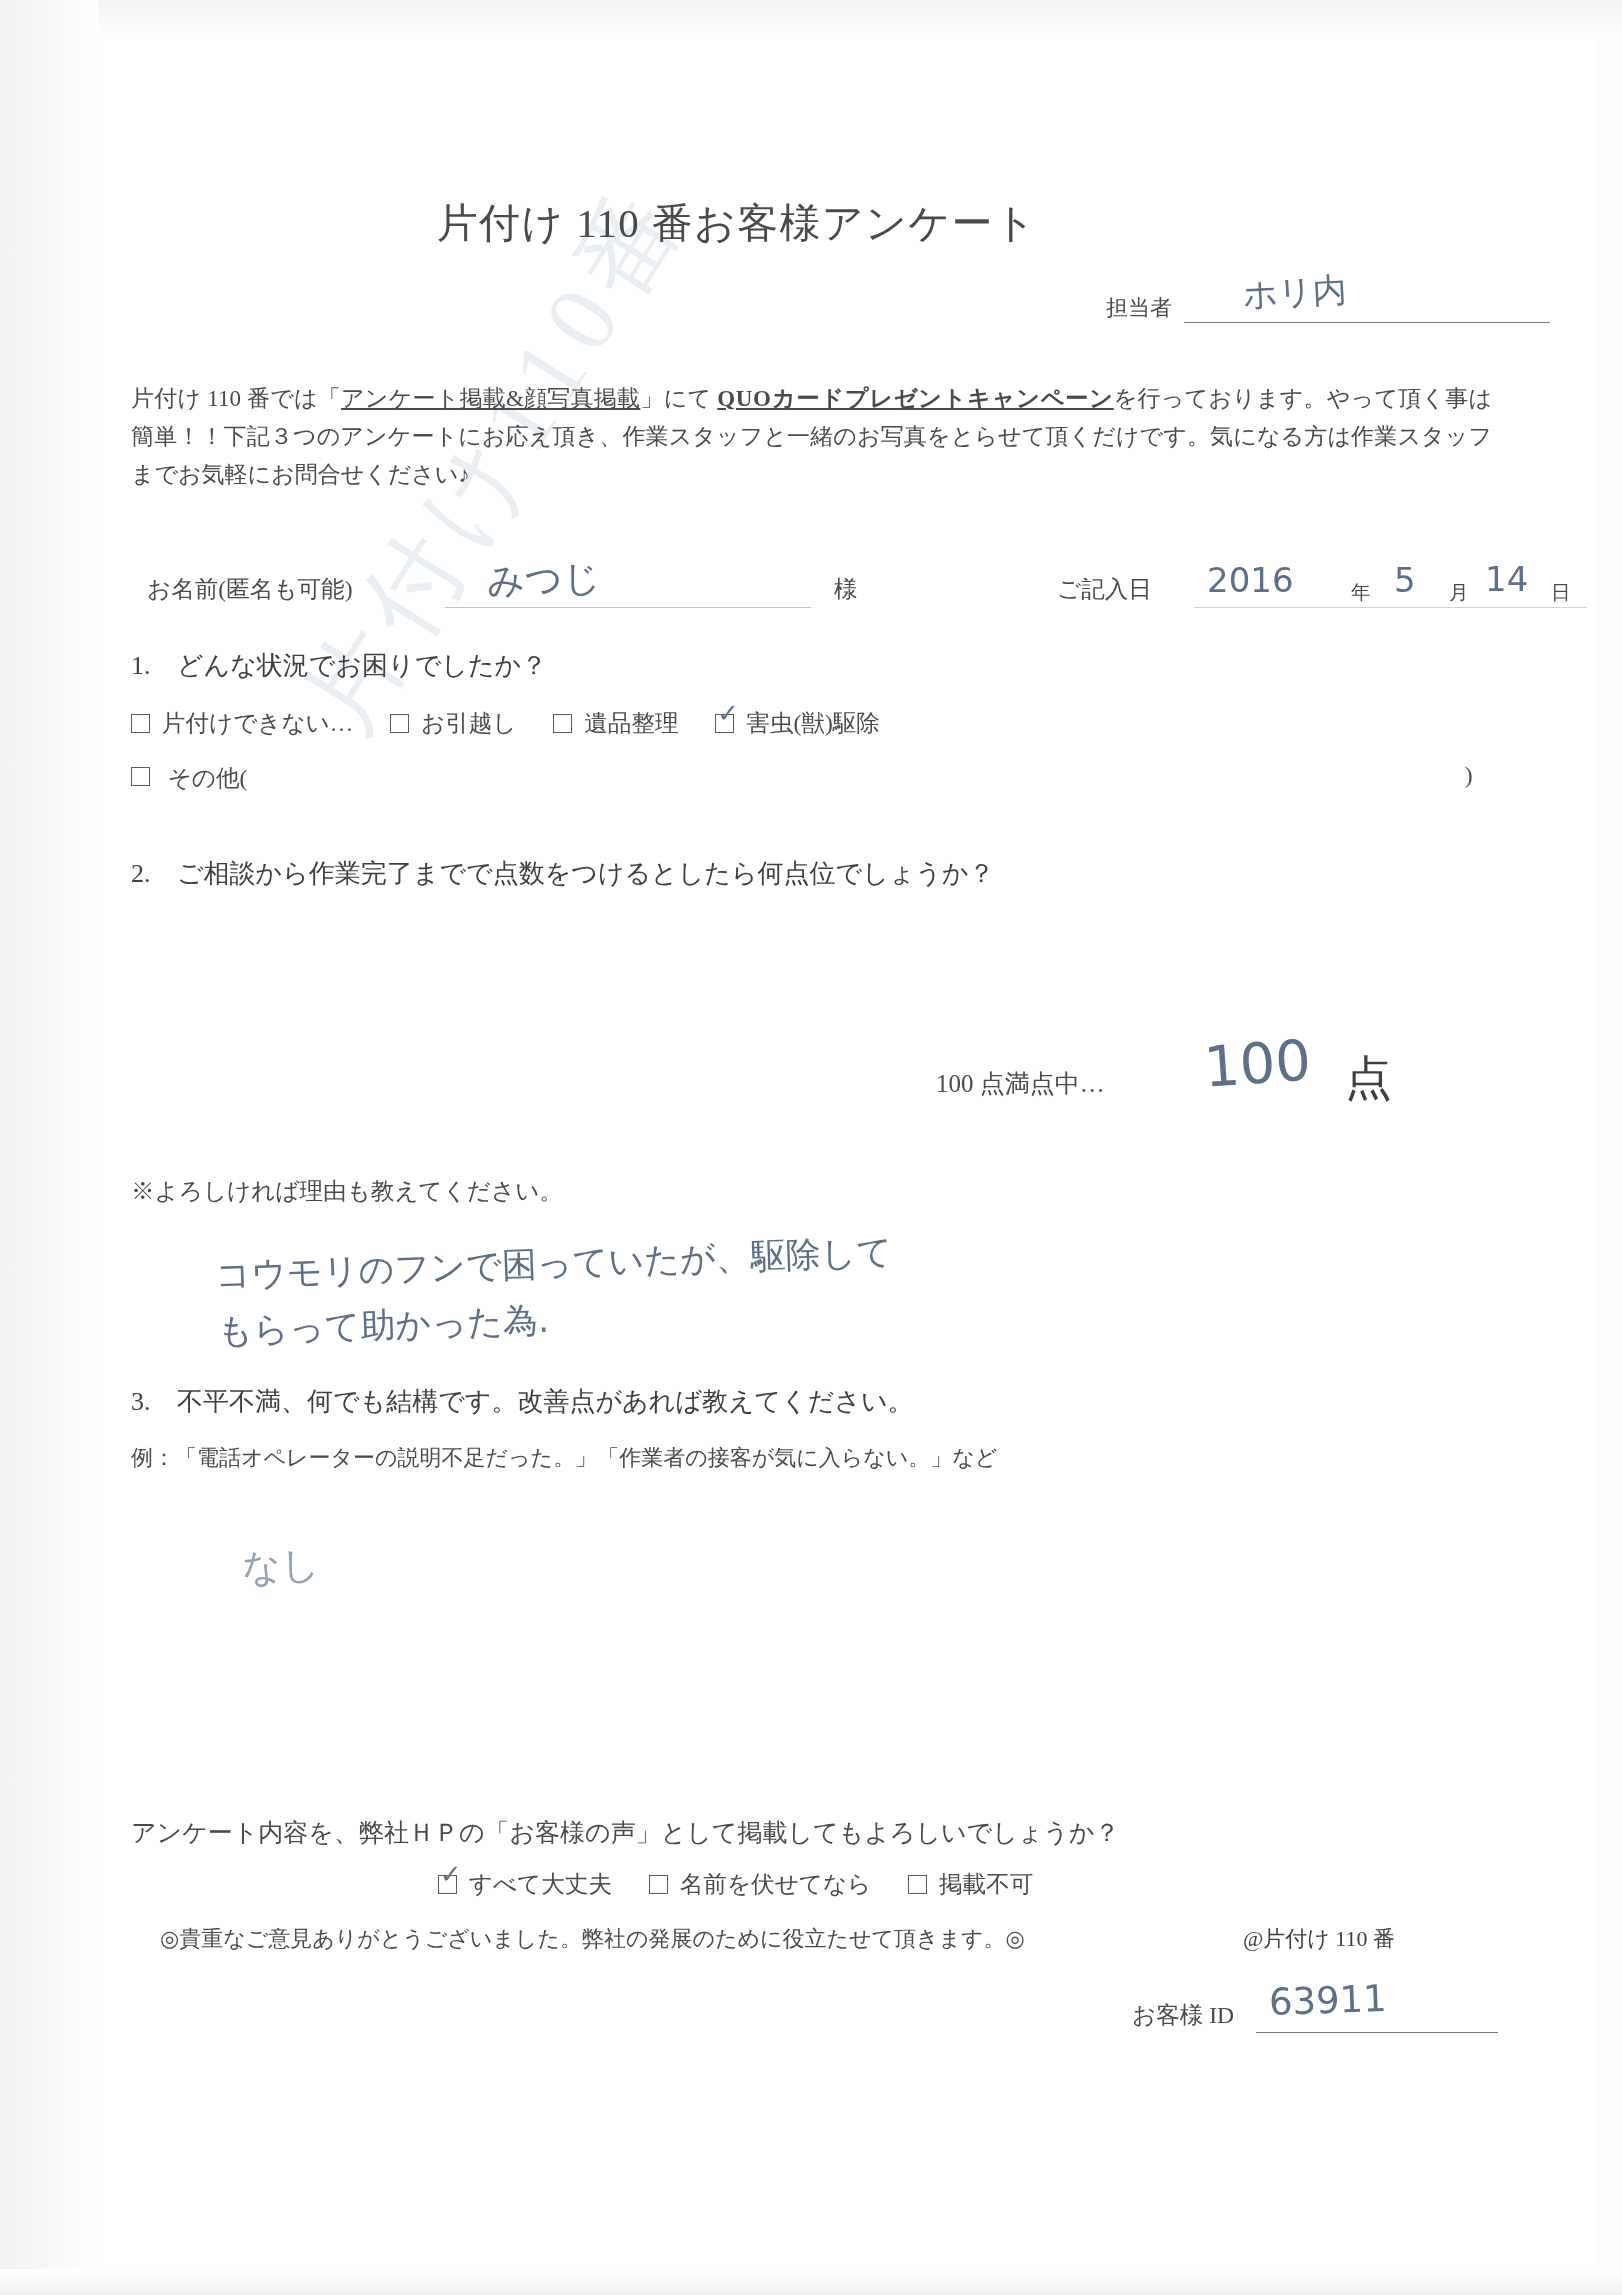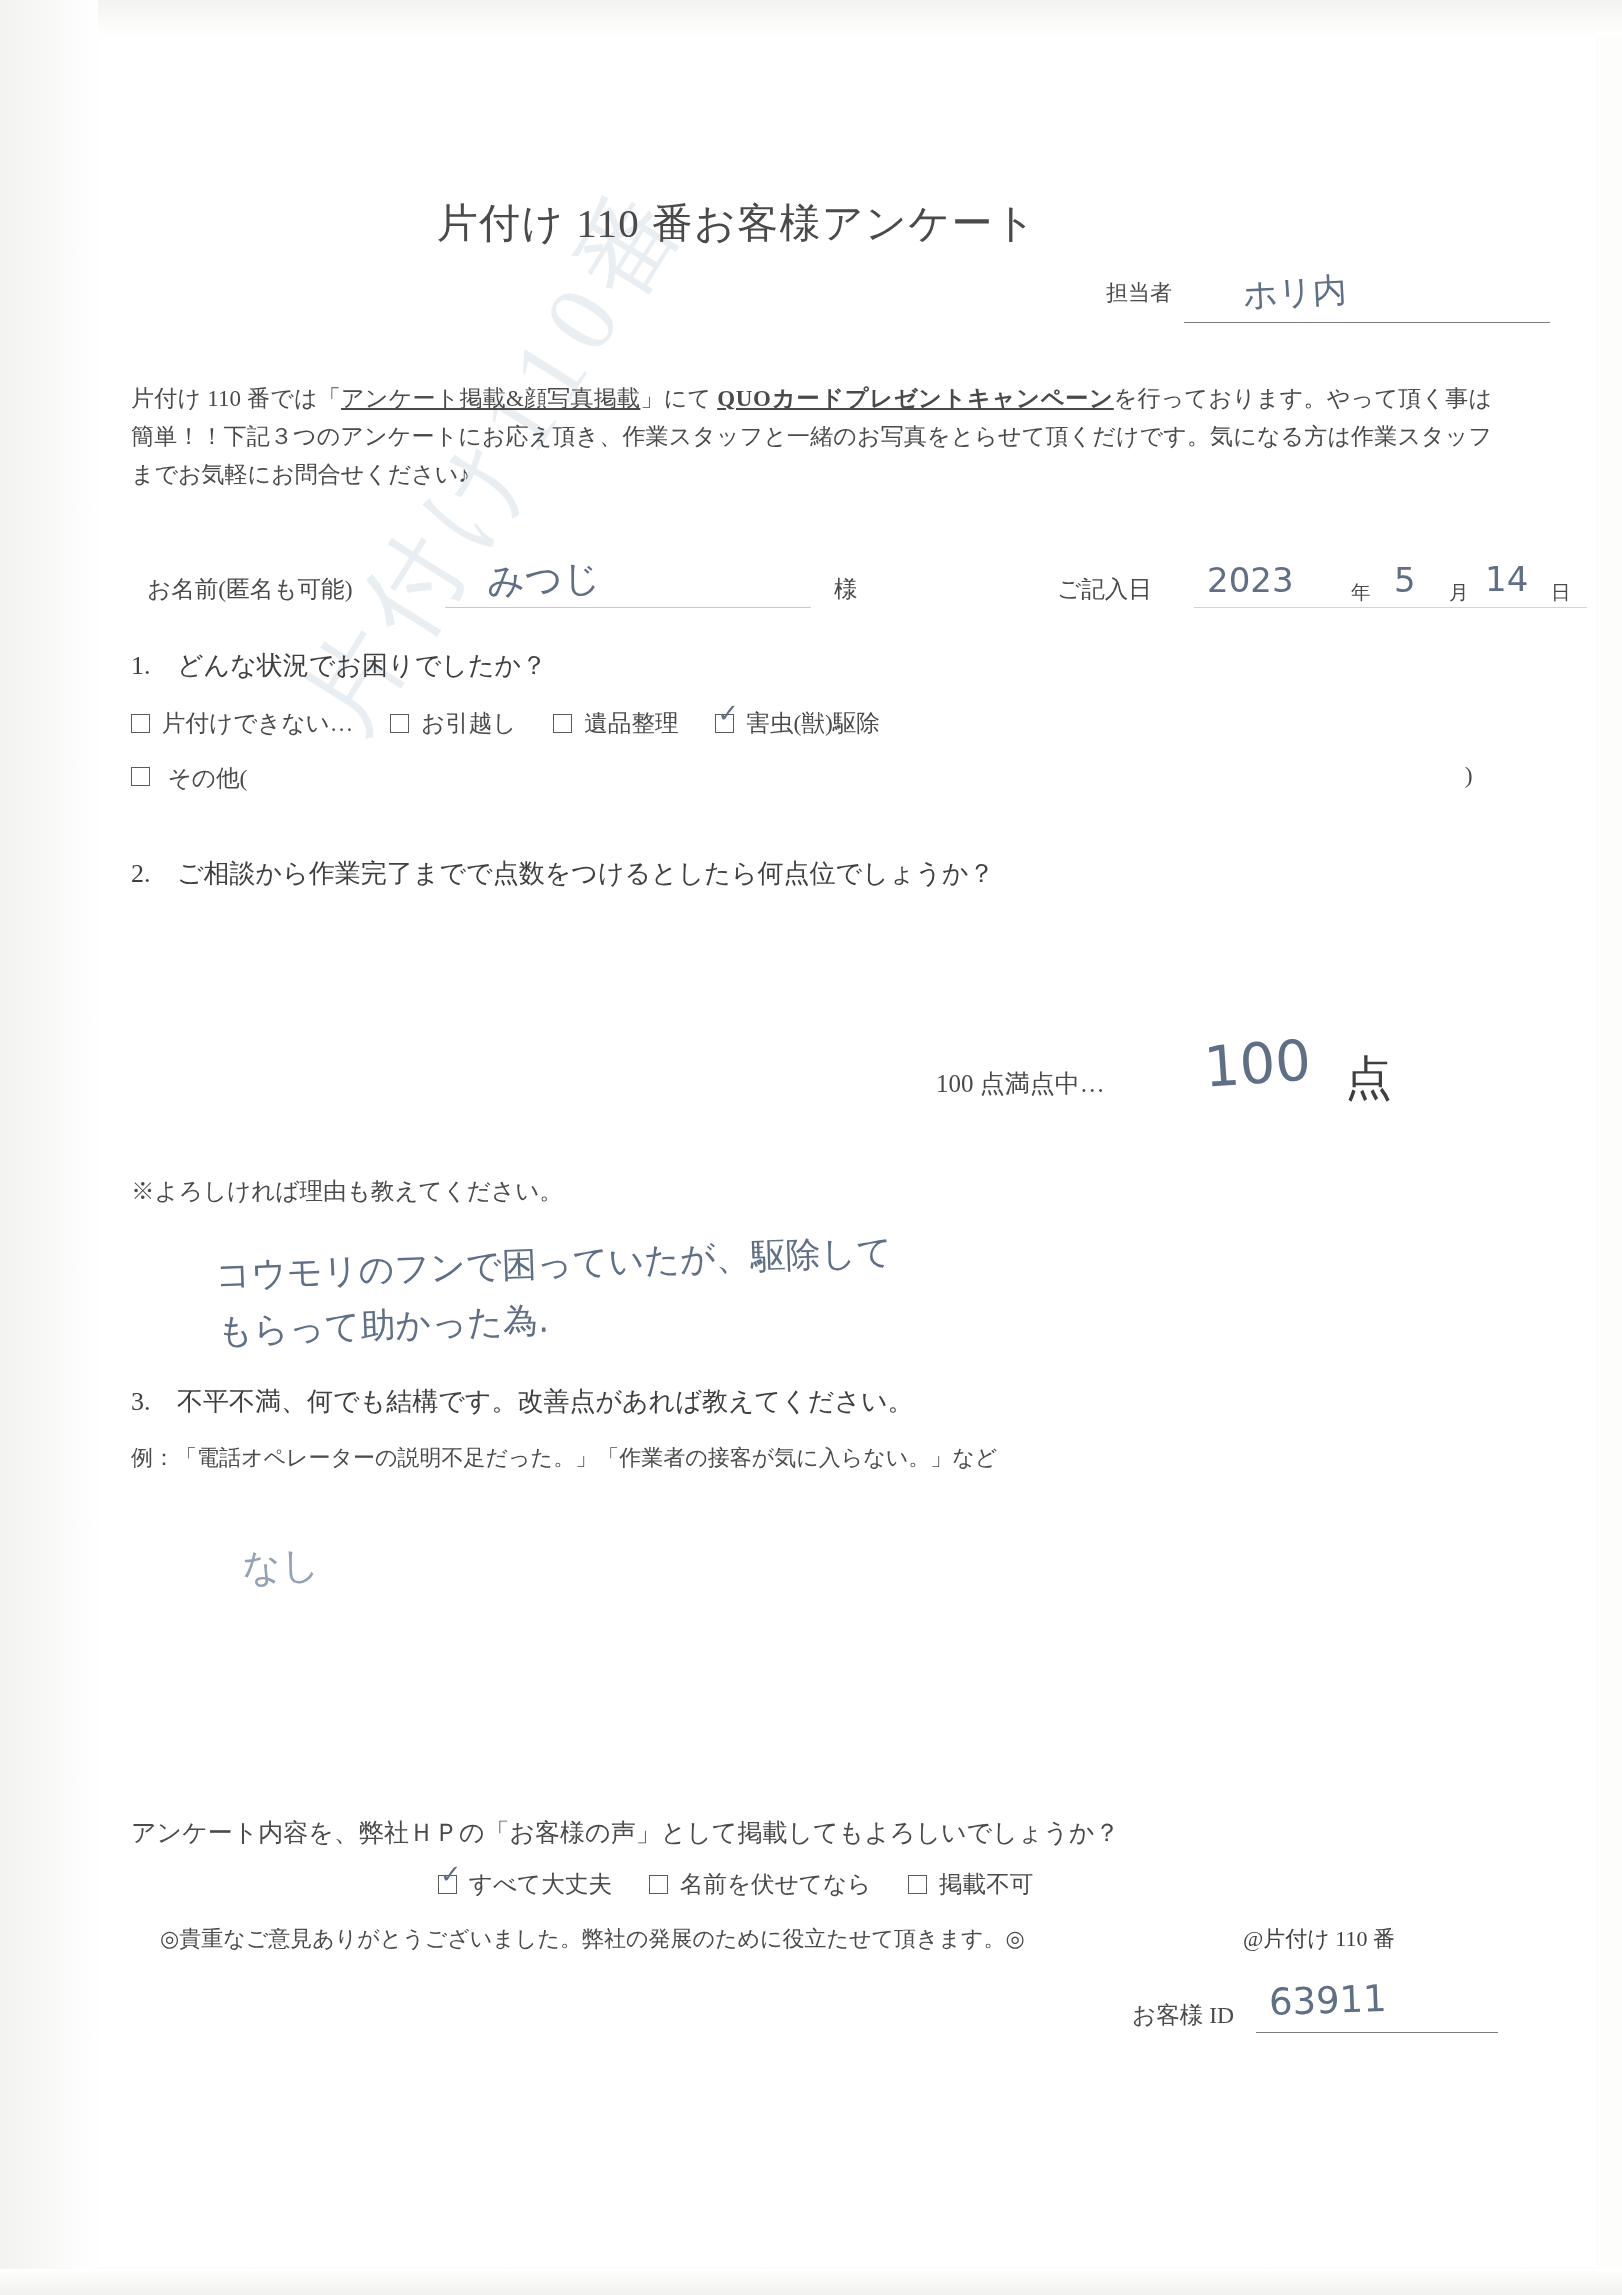--- a/index.html
+++ b/index.html
@@ -64,20 +64,21 @@
     text-align: center;
     font-size: 41px;
     letter-spacing: 1.3px;
     color: #4a4a4a;
   }
 
   .staff-wrap {
     position: absolute;
     left: 1106px; top: 278px;
     display: flex;
+    align-items: flex-end;
     gap: 11.8px;
   }
   .staff-label { font-size: 22px; color: #4a4a4a; }
   .staff-line {
     width: 366px;
     border-bottom: 1.3px solid #7c7c7c;
     padding-bottom: 2.6px;
     position: relative;
     height: 41px;
   }
@@ -290,21 +291,21 @@
     <span>片付け 110 番では「</span><span class="u">アンケート掲載&amp;顔写真掲載</span><span>」にて </span><span class="quo u">QUOカードプレゼントキャンペーン</span><span>を行っております。やって頂く事は簡単！！下記３つのアンケートにお応え頂き、作業スタッフと一緒のお写真をとらせて頂くだけです。気になる方は作業スタッフまでお気軽にお問合せください♪</span>
   </div>
 
   <div class="namerow">
     <span class="nm-label">お名前(匿名も可能)</span>
     <span class="nm-underline"></span>
     <span class="nm-value hand">みつじ</span>
     <span class="nm-sama">様</span>
     <span class="dt-label">ご記入日</span>
     <span class="dt-underline"></span>
-    <span class="dt-y hand">2023</span>
+    <span class="dt-y hand">2016</span>
     <span class="dt-ylab">年</span>
     <span class="dt-m hand">5</span>
     <span class="dt-mlab">月</span>
     <span class="dt-d hand">14</span>
     <span class="dt-dlab">日</span>
   </div>
 
   <div class="q" style="left:131px; top:648px;">
     <span class="num">1.</span><span>どんな状況でお困りでしたか？</span>
   </div>

